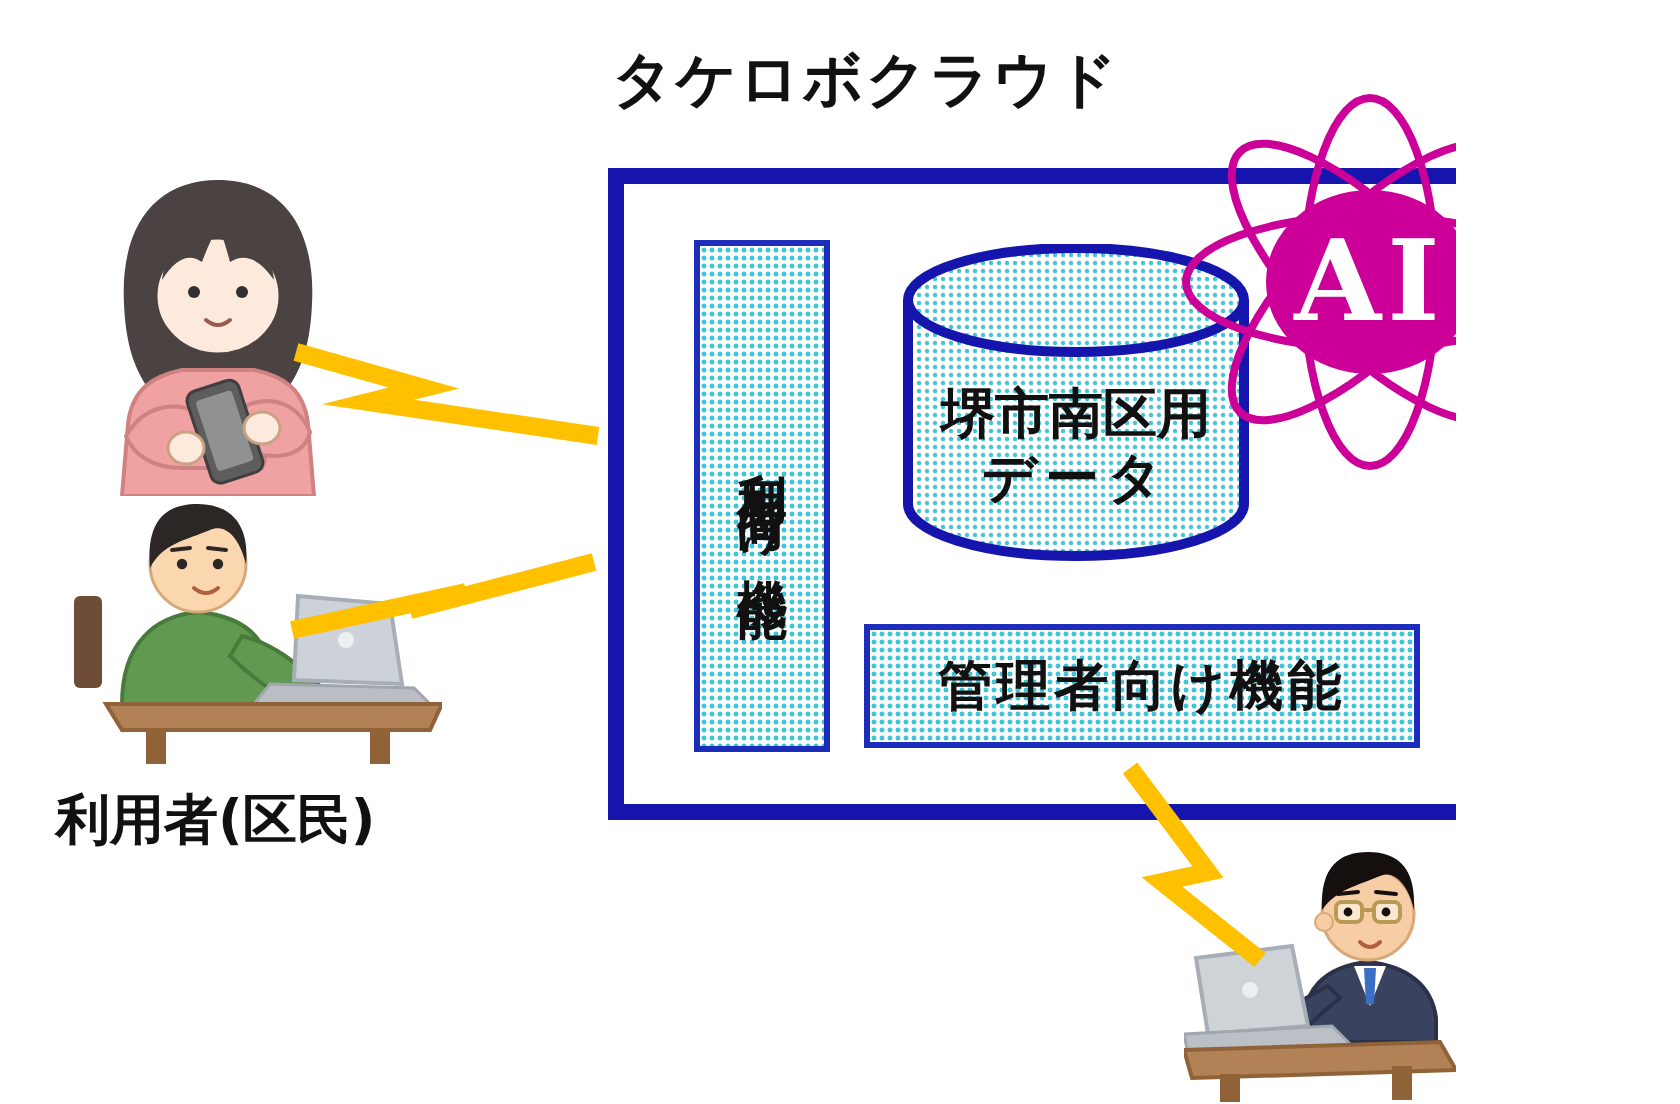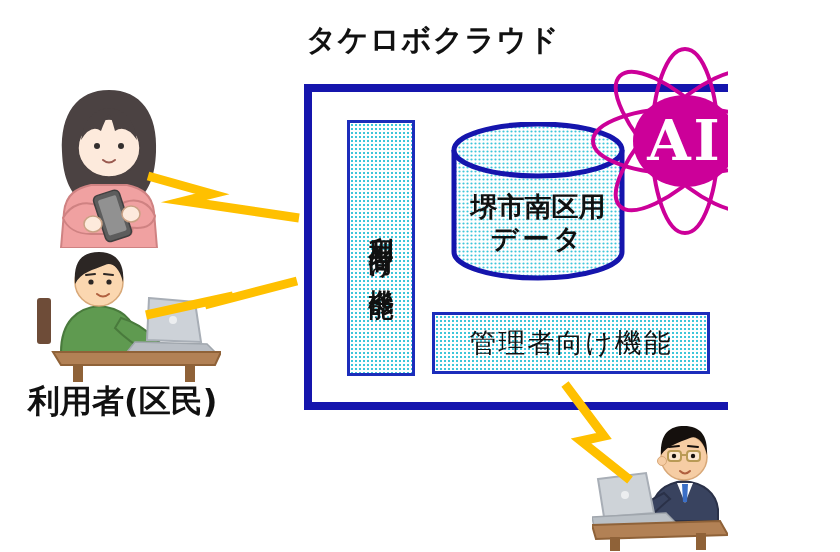--- a/index.html
+++ b/index.html
@@ -11,31 +11,31 @@
   .cloud-box{position:absolute;left:304px;top:84px;width:436px;height:326px;border:8px solid #1515ad;box-sizing:border-box;background:#ffffff;}
 
   .patterned{
     background-color:#ffffff;
     background-image:radial-gradient(circle,#3ec6da 1.15px,rgba(62,198,218,0) 1.35px);
     background-size:4px 4px;
   }
   .user-func-box{position:absolute;left:347px;top:120px;width:68px;height:256px;border:3px solid #1c2dbb;box-sizing:border-box;display:flex;align-items:center;justify-content:center;}
   .vtext{writing-mode:vertical-rl;text-orientation:upright;font-size:25px;font-weight:bold;color:#111;letter-spacing:5px;line-height:1;}
 
-  .admin-func-box{position:absolute;left:432px;top:312px;width:278px;height:62px;border:3px solid #1c2dbb;box-sizing:border-box;display:flex;align-items:center;justify-content:center;font-size:27px;font-weight:normal;color:#111;letter-spacing:2px;white-space:nowrap;}
+  .admin-func-box{position:absolute;left:432px;top:312px;width:278px;height:62px;border:3px solid #1c2dbb;box-sizing:border-box;display:flex;align-items:center;justify-content:center;font-size:27px;font-weight:bold;color:#111;letter-spacing:2px;white-space:nowrap;}
 
   .db-svg{position:absolute;left:450px;top:122px;}
   .db-svg text{font-family:"DejaVu Sans","Liberation Sans",sans-serif;font-weight:bold;fill:#111;}
 
   .ai-svg{position:absolute;left:588px;top:44px;}
   .ai-svg text{font-family:"DejaVu Serif","Liberation Serif",serif;font-weight:bold;fill:#ffffff;}
 
   .people-svg{position:absolute;}
   .label{position:absolute;font-weight:bold;color:#111;white-space:nowrap;}
-  .users-label{left:28px;top:380px;font-size:32px;}
+  .users-label{left:28px;top:392px;font-size:27px;}
   .admin-label{left:748px;top:478px;font-size:25px;}
 
   .bolts{position:absolute;left:0;top:0;pointer-events:none;}
 </style>
 </head>
 <body>
 
 <div class="canvas">
 
   <div class="title">タケロボクラウド</div>

